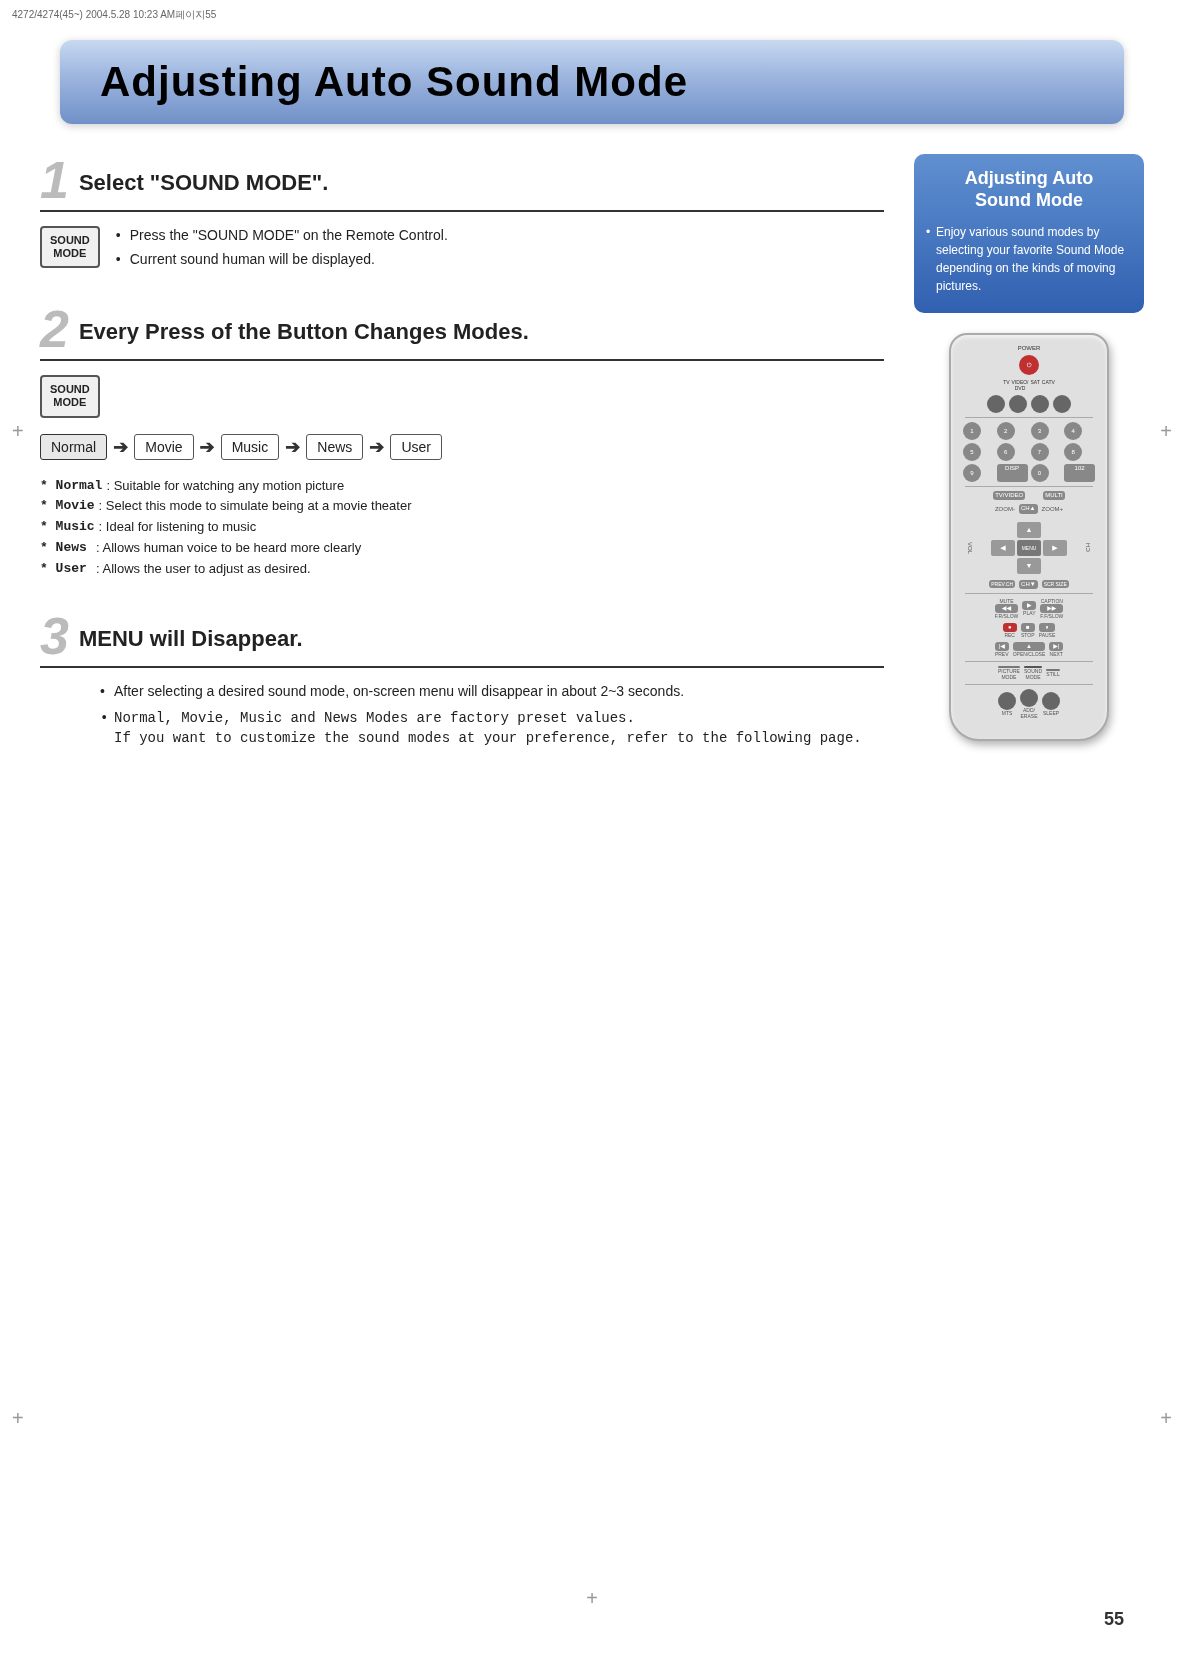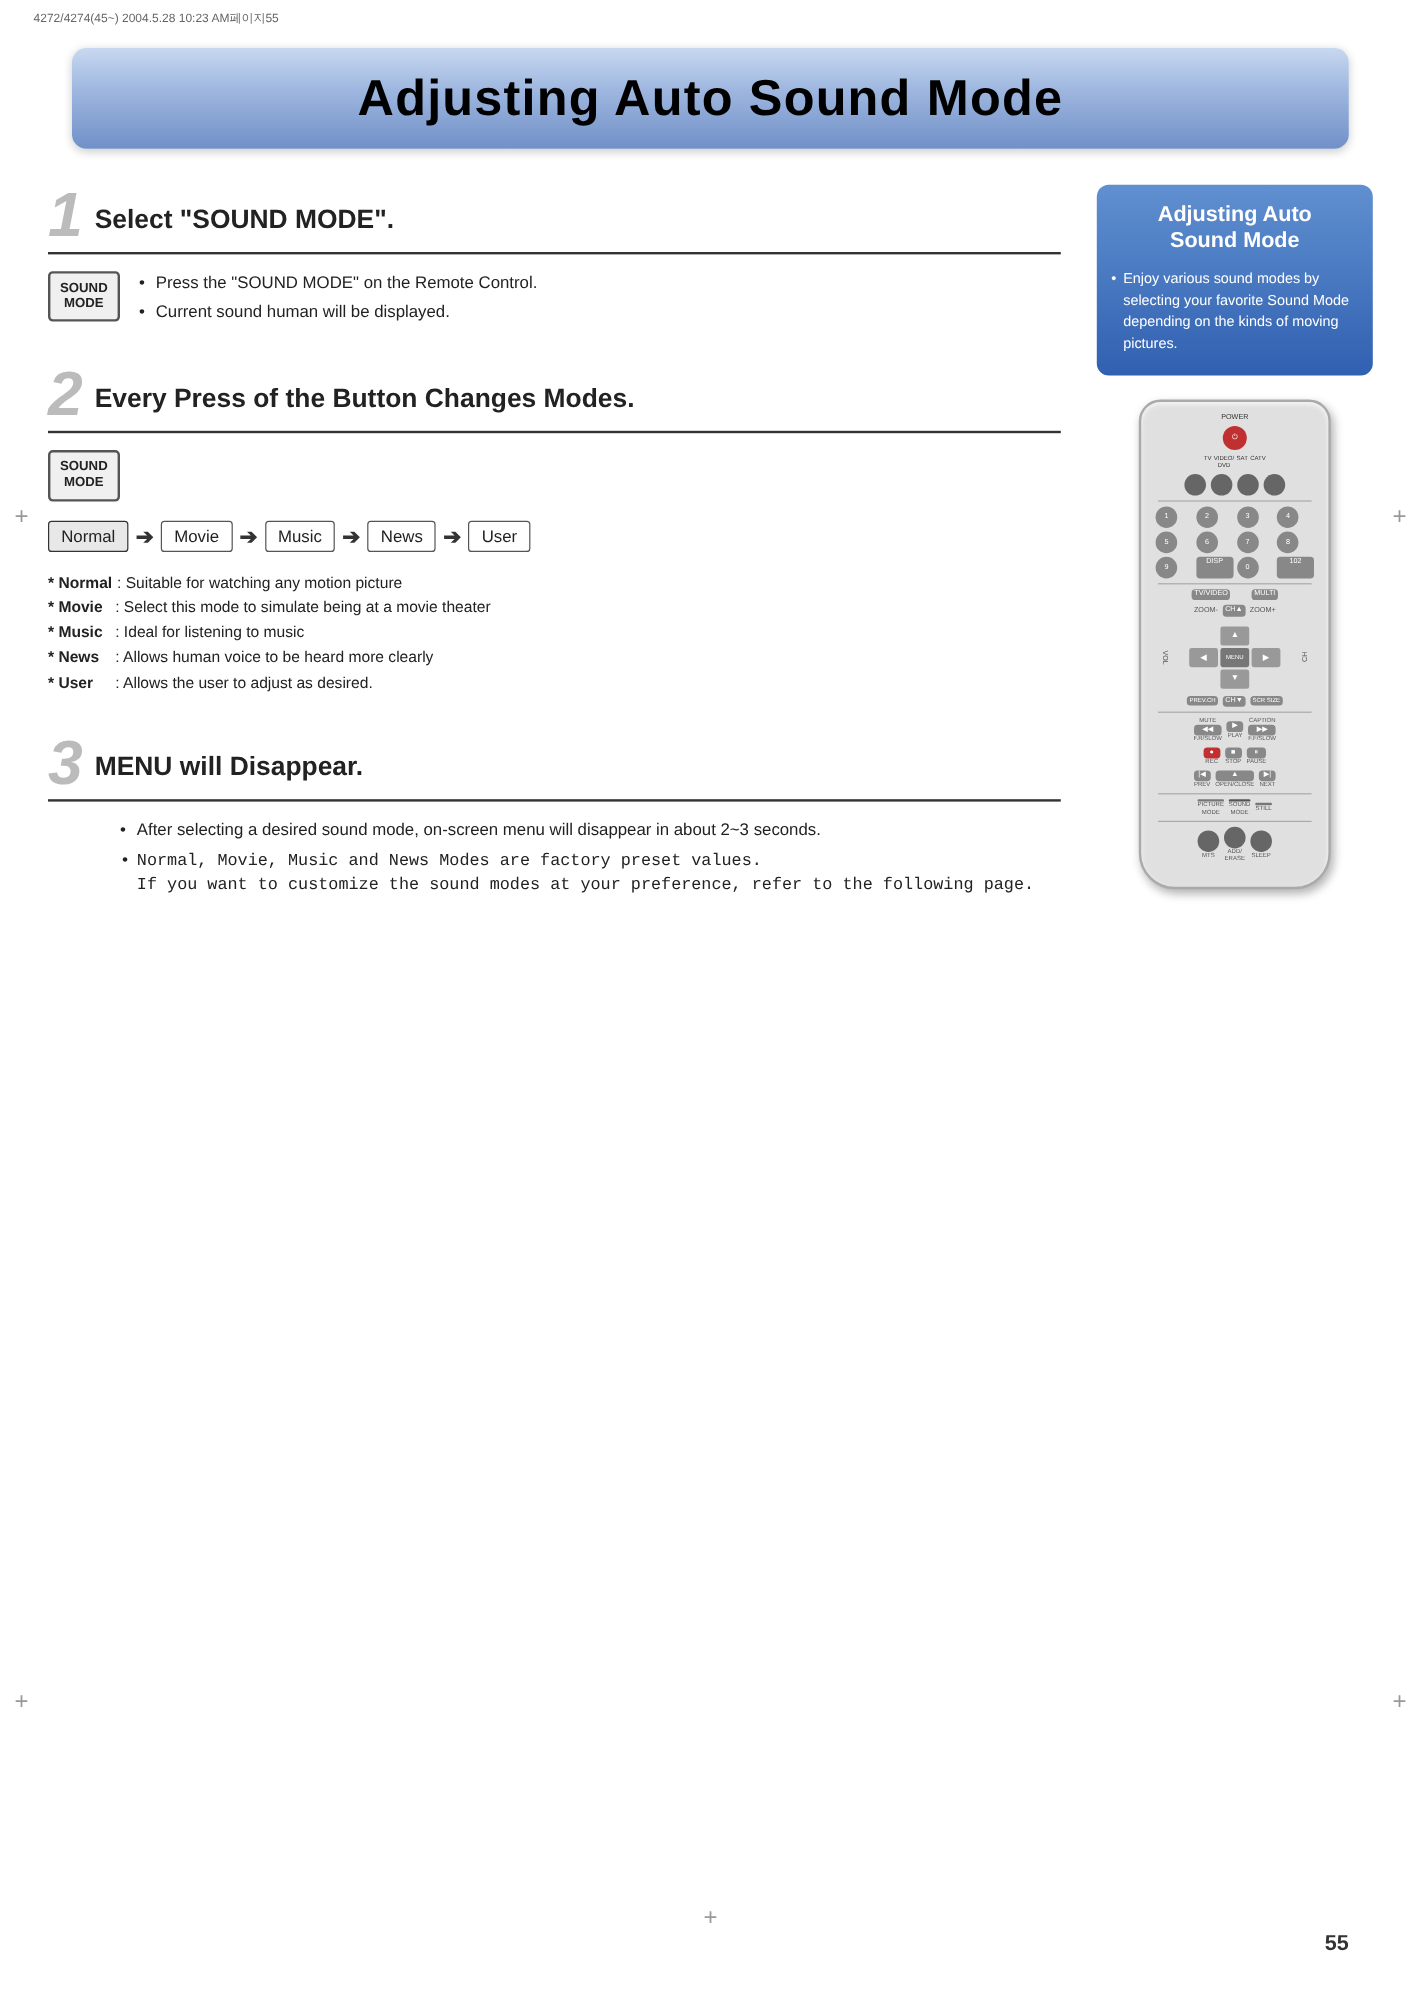--- a/index.html
+++ b/index.html
@@ -11,22 +11,21 @@
       font-size: 14px;
       color: #222;
       position: relative;
     }
 
     
     .page-header {
       background: linear-gradient(180deg, #c8d8f0 0%, #a0b8e0 40%, #7090c8 100%);
       border-radius: 12px;
       margin: 40px 60px 30px 60px;
-      padding: 18px 55px;
-      text-align: center;
+      padding: 18px 40px;
       box-shadow: 0 2px 8px rgba(0,0,0,0.2);
     }
     .page-header h1 {
       font-size: 42px;
       font-weight: 900;
       color: #000;
       letter-spacing: 1px;
     }
 
     
@@ -139,20 +138,21 @@
     }
     .def-list li {
       font-size: 13px;
       line-height: 1.6;
       display: flex;
       gap: 4px;
     }
     .def-list li .def-key {
       font-weight: bold;
       min-width: 52px;
+      font-family: Liberation Mono, monospace;
     }
 
     
     .sidebar-box {
       background: linear-gradient(180deg, #6090d0 0%, #3060b0 100%);
       border-radius: 10px;
       padding: 14px 12px 18px;
       color: #fff;
       margin-bottom: 20px;
       text-align: center;
@@ -271,21 +271,21 @@
       right: 60px;
       font-size: 18px;
       font-weight: bold;
       color: #333;
     }
 
     
     .file-info {
       position: absolute;
       top: 8px;
-      left: 28px;
+      left: 12px;
       font-size: 10px;
       color: #666;
     }
 
     
     .cross-mark {
       position: absolute;
       font-size: 20px;
       color: #999;
     }

